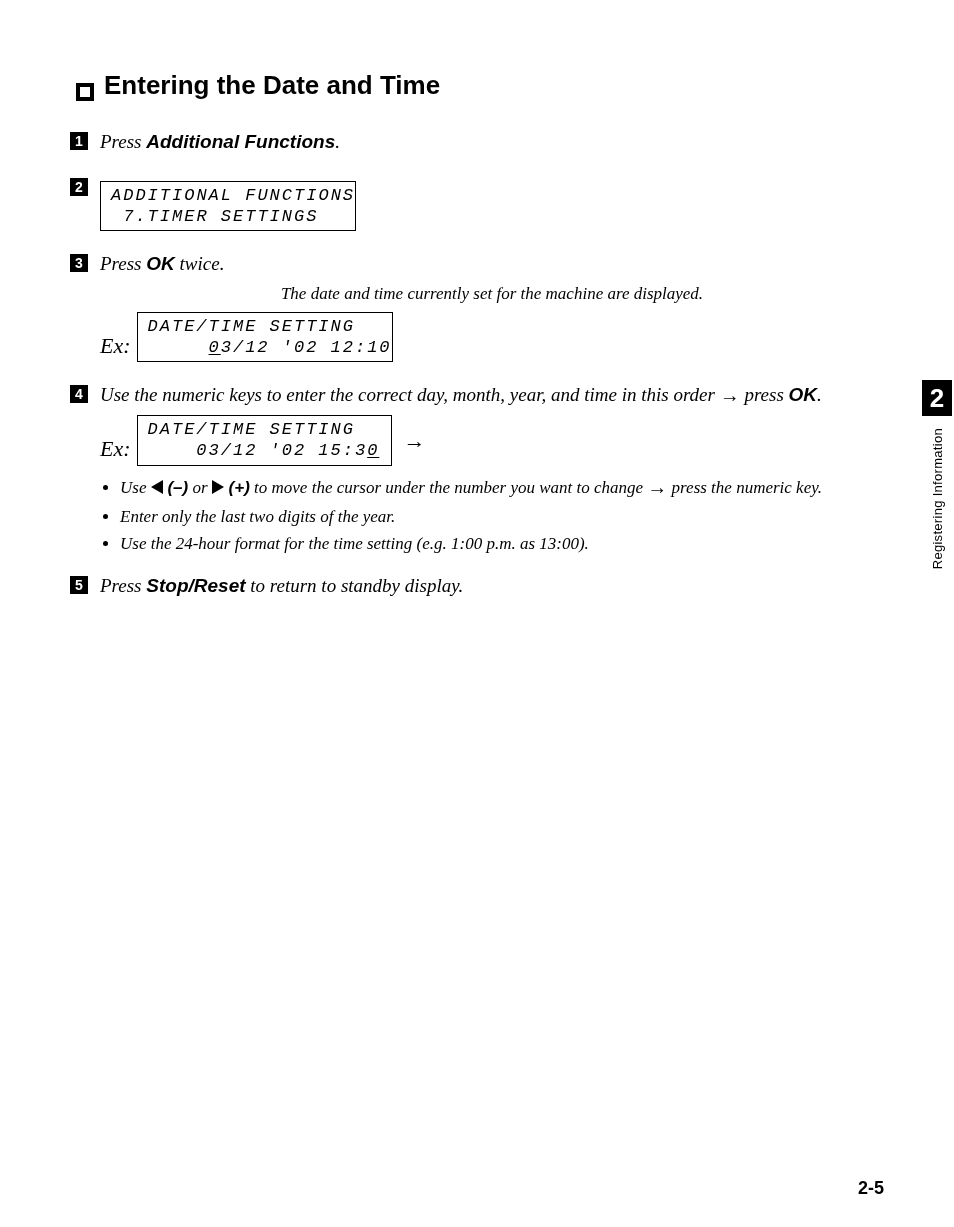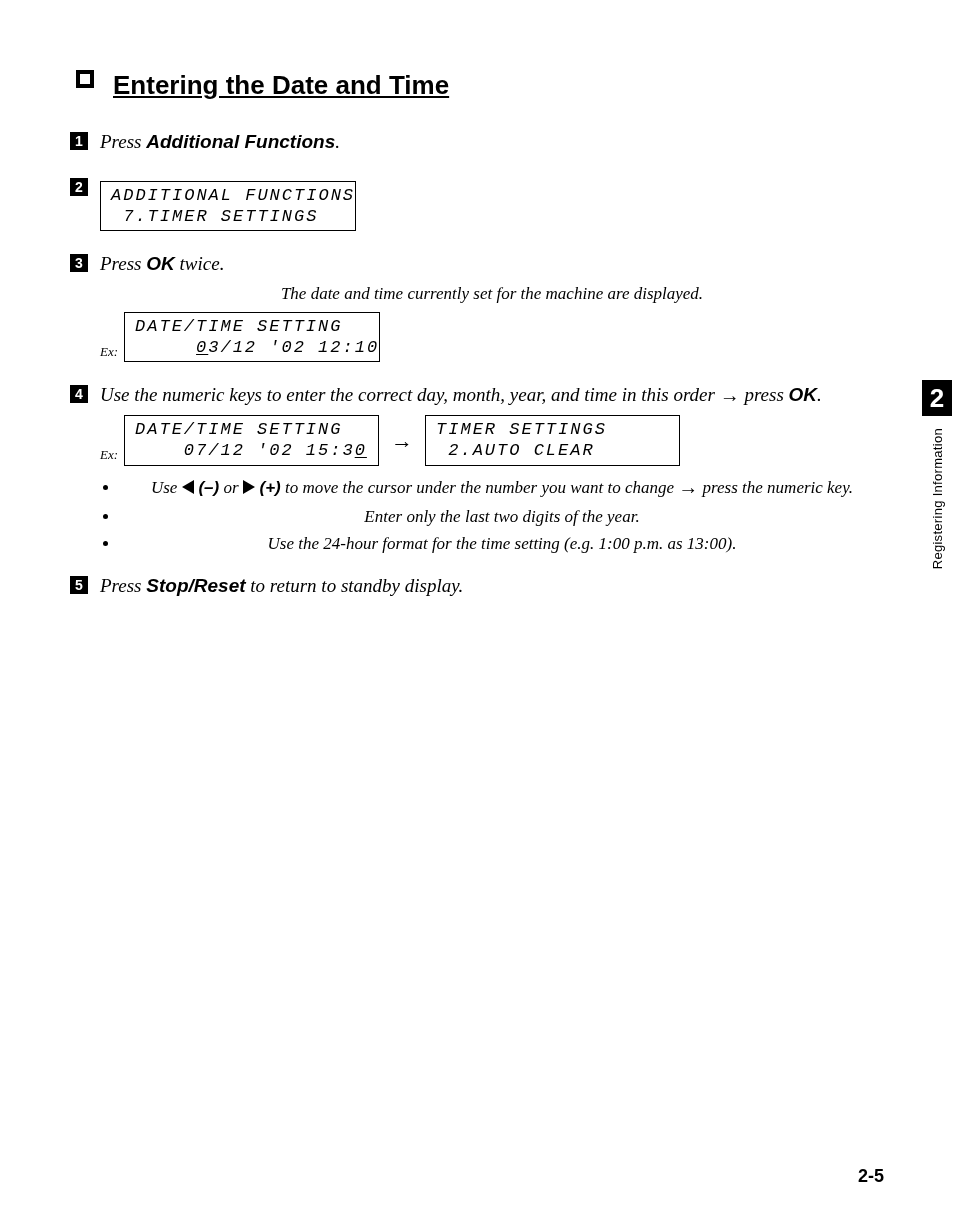--- a/index.html
+++ b/index.html
@@ -11,25 +11,24 @@
     width: 954px;
     height: 1227px;
     position: relative;
     color: #000;
   }
   .page {
     padding: 70px 70px 0 70px;
   }
   .heading-row {
     display: flex;
-    align-items: flex-start;
-    gap: 19px;
+    align-items: flex-end;
+    gap: 10px;
     margin-bottom: 28px;
     margin-left: 6px;
-    text-decoration: underline;
   }
   .heading-square {
     width: 18px;
     height: 18px;
     border: 4px solid #000;
     box-sizing: border-box;
   }
   .heading-text {
     font-family: Arial, Helvetica, sans-serif;
     font-weight: 900;
@@ -70,21 +69,21 @@
     margin: 4px 0 6px 0;
     text-align: center;
   }
   .display-row {
     display: flex;
     align-items: flex-end;
     gap: 6px;
     margin: 6px 0 6px 0;
   }
   .ex-label {
-    font-size: 13px;
+    font-size: 22px;
     padding-bottom: 2px;
     text-align: center;
   }
   .lcd {
     border: 1.2px solid #000;
     padding: 3px 0 3px 10px;
     font-family: "Courier New", Courier, monospace;
     font-size: 17px;
     letter-spacing: 2px;
     line-height: 1.25;
@@ -114,21 +113,20 @@
   .triangle-right {
     border-top: 7px solid transparent;
     border-bottom: 7px solid transparent;
     border-left: 12px solid #000;
   }
   ul.bullets {
     margin: 6px 0 0 0;
     padding-left: 20px;
     font-size: 17px;
     line-height: 1.5;
-    text-align: center;
   }
   ul.bullets li { margin-bottom: 2px; }
   .side-tab {
     position: absolute;
     right: 0;
     top: 380px;
     width: 34px;
     display: flex;
     flex-direction: column;
     align-items: center;
@@ -149,21 +147,21 @@
     writing-mode: vertical-rl;
     transform: rotate(180deg);
     font-family: Arial, Helvetica, sans-serif;
     font-size: 13px;
     margin-top: 12px;
     letter-spacing: 0.3px;
   }
   .page-num {
     position: absolute;
     right: 70px;
-    bottom: 40px;
+    bottom: 28px;
     font-family: Arial, Helvetica, sans-serif;
     font-weight: 900;
     font-size: 18px;
   }
   .inline-arrow {
     font-size: 20px;
     vertical-align: -1px;
   }
 </style>
 </head>
@@ -212,24 +210,22 @@
 
   <div class="step">
     <div class="step-num">4</div>
     <div class="step-body">
       <p>
         <span>Use the numeric keys to enter the correct day, month, year, and time in this order </span><span class="inline-arrow">→</span><span> press </span><span class="bold-sans">OK</span><span>.</span>
       </p>
       <div class="display-row">
         <div class="ex-label">Ex:</div>
         <div class="lcd"><span>DATE/TIME SETTING</span>
-<span>    07/12 '02 15:3</span><span class="underline-char">0</span></div>
+<span>    03/12 '02 15:3</span><span class="underline-char">0</span></div>
         <div class="arrow-between">→</div>
-        <div class="lcd"><span>TIMER SETTINGS</span>
-<span class="line2"> 2.AUTO CLEAR</span></div>
       </div>
       <ul class="bullets">
         <li>
           <span>Use </span><span class="triangle-left"></span><span class="bold-sans"> (–)</span><span> or </span><span class="triangle-right"></span><span class="bold-sans"> (+)</span><span> to move the cursor under the number you want to change </span><span class="inline-arrow">→</span><span> press the numeric key.</span>
         </li>
         <li>Enter only the last two digits of the year.</li>
         <li>Use the 24-hour format for the time setting (e.g. 1:00 p.m. as 13:00).</li>
       </ul>
     </div>
   </div>

